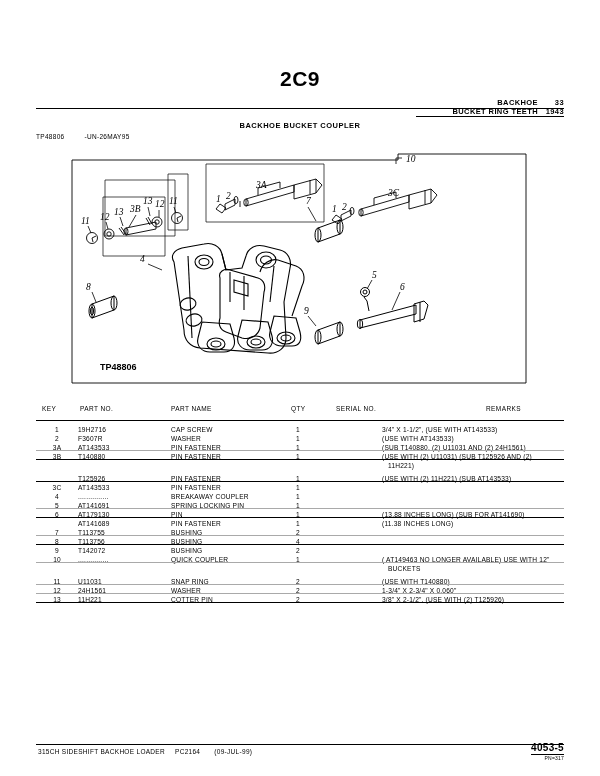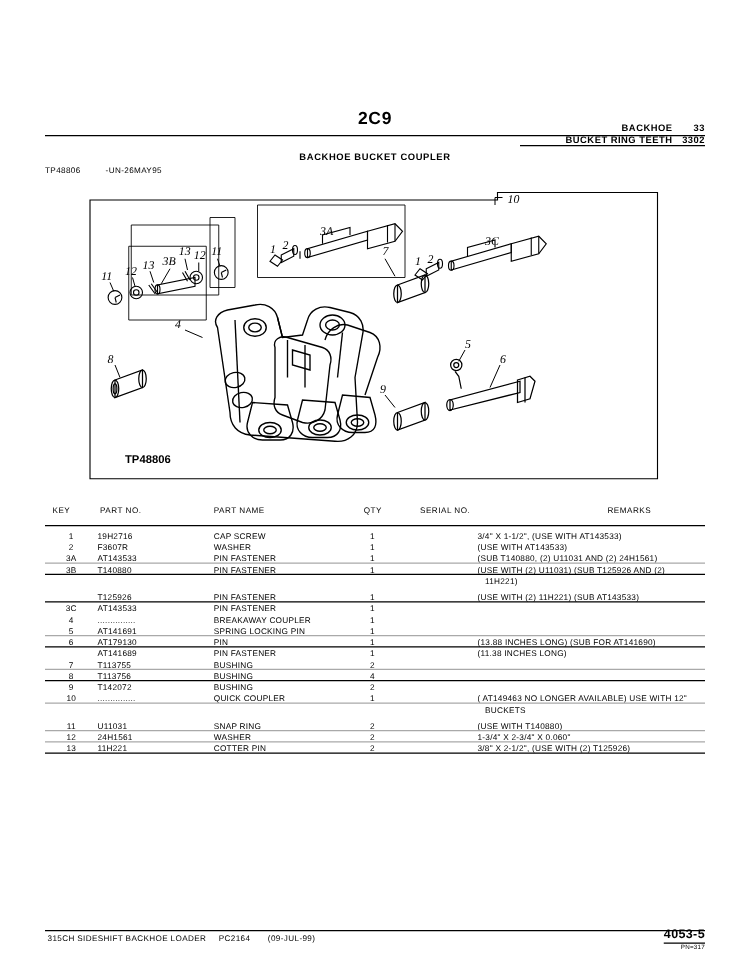--- a/index.html
+++ b/index.html
@@ -13,24 +13,24 @@
     position: relative;
     font-family: "Liberation Sans", sans-serif;
     color: #000000;
     overflow: hidden;
   }
 
   
   #page-title {
     position: absolute;
     left: 0;
-    top: 86px;
+    top: 67px;
     width: 600px;
     text-align: center;
-    font-size: 14px;
+    font-size: 21px;
     font-weight: bold;
     letter-spacing: 0.5px;
   }
   #header-rule-long {
     position: absolute;
     left: 36px;
     top: 108px;
     width: 528px;
     height: 1px;
     background: #000;
@@ -199,21 +199,21 @@
 </head>
 <body>
 
 <div id="page-title">2C9</div>
 
 <div id="header-rule-long"></div>
 <div id="header-rule-short"></div>
 
 <div id="header-right-top"><span>BACKHOE</span><span class="hdr-num">33</span></div>
 
-<div id="header-right-bot"><span>BUCKET RING TEETH</span><span class="hdr-num">3302</span></div>
+<div id="header-right-bot"><span>BUCKET RING TEETH</span><span class="hdr-num">1943</span></div>
 
 <div id="section-subtitle">BACKHOE BUCKET COUPLER</div>
 
 <div id="fig-ref"><span>TP48806</span><span class="fig-date">-UN-26MAY95</span></div>
 
 <div id="diagram-panel">
 <svg id="diagram-svg" width="460" height="233" viewBox="0 0 460 233" xmlns="http://www.w3.org/2000/svg">
   <g fill="none" stroke="#000" stroke-width="0.9">
 
     <path d="M2,8 L328,8 L328,2 L456,2 L456,231 L2,231 Z"></path>

